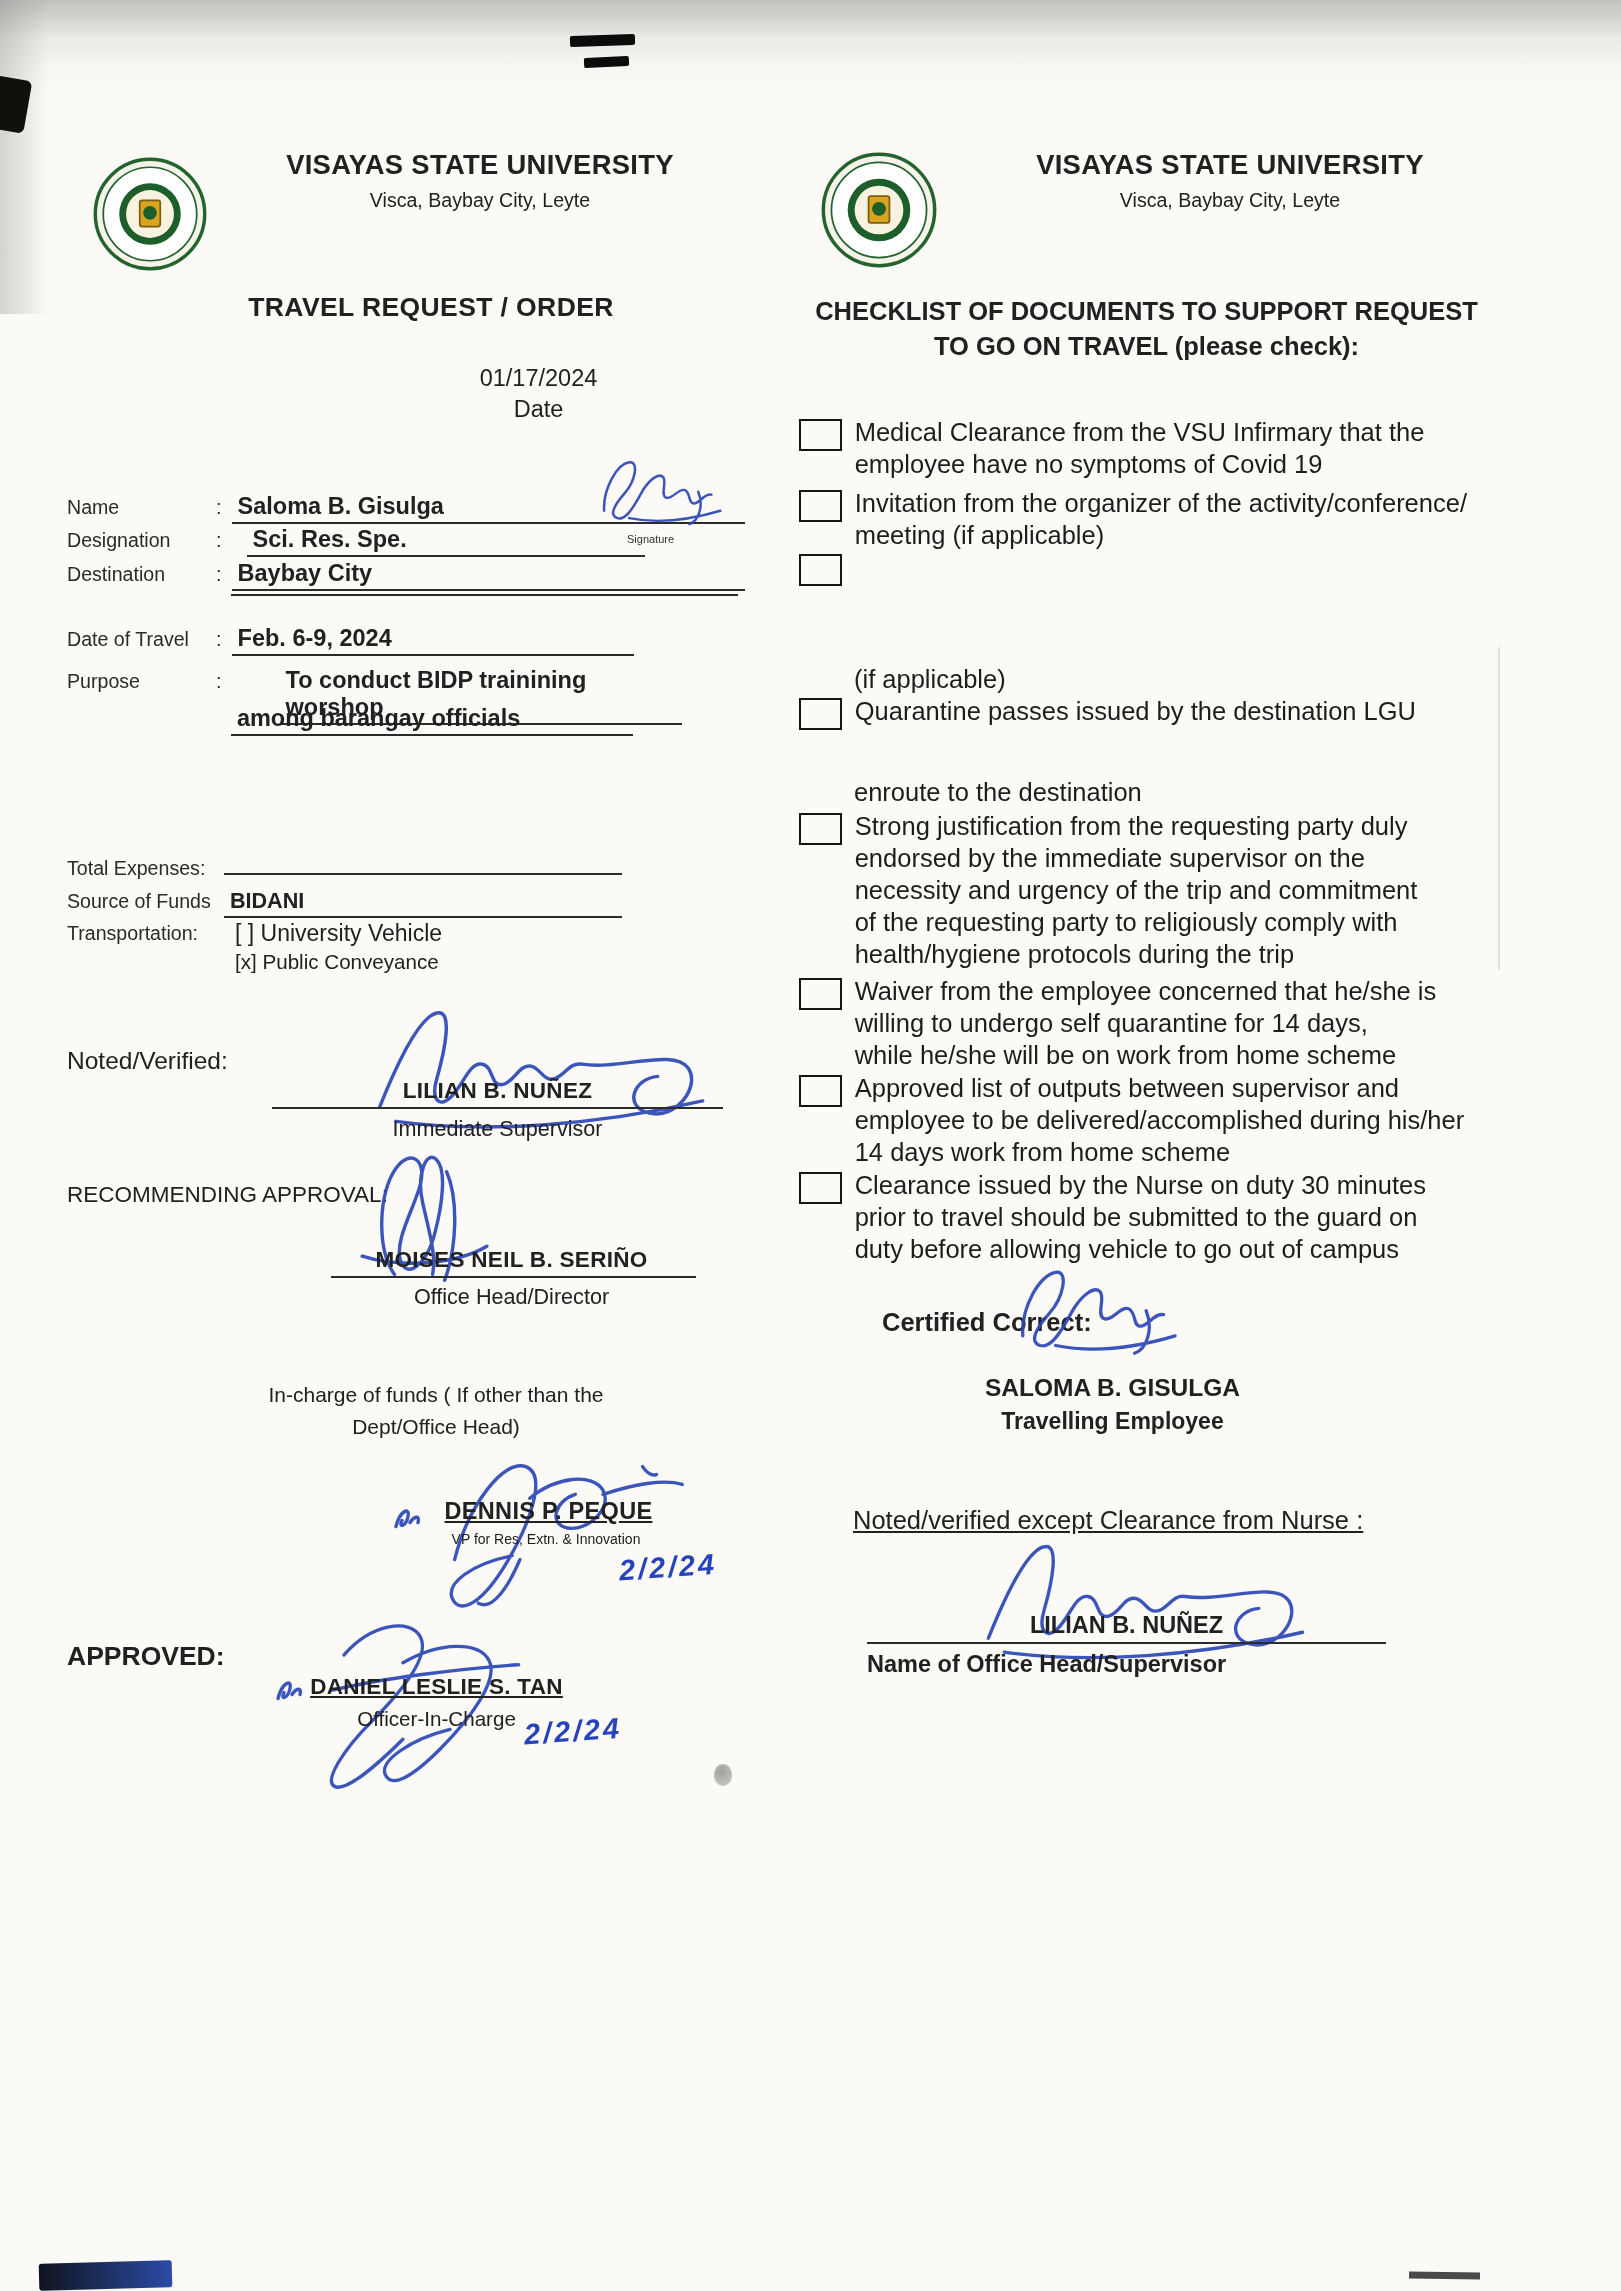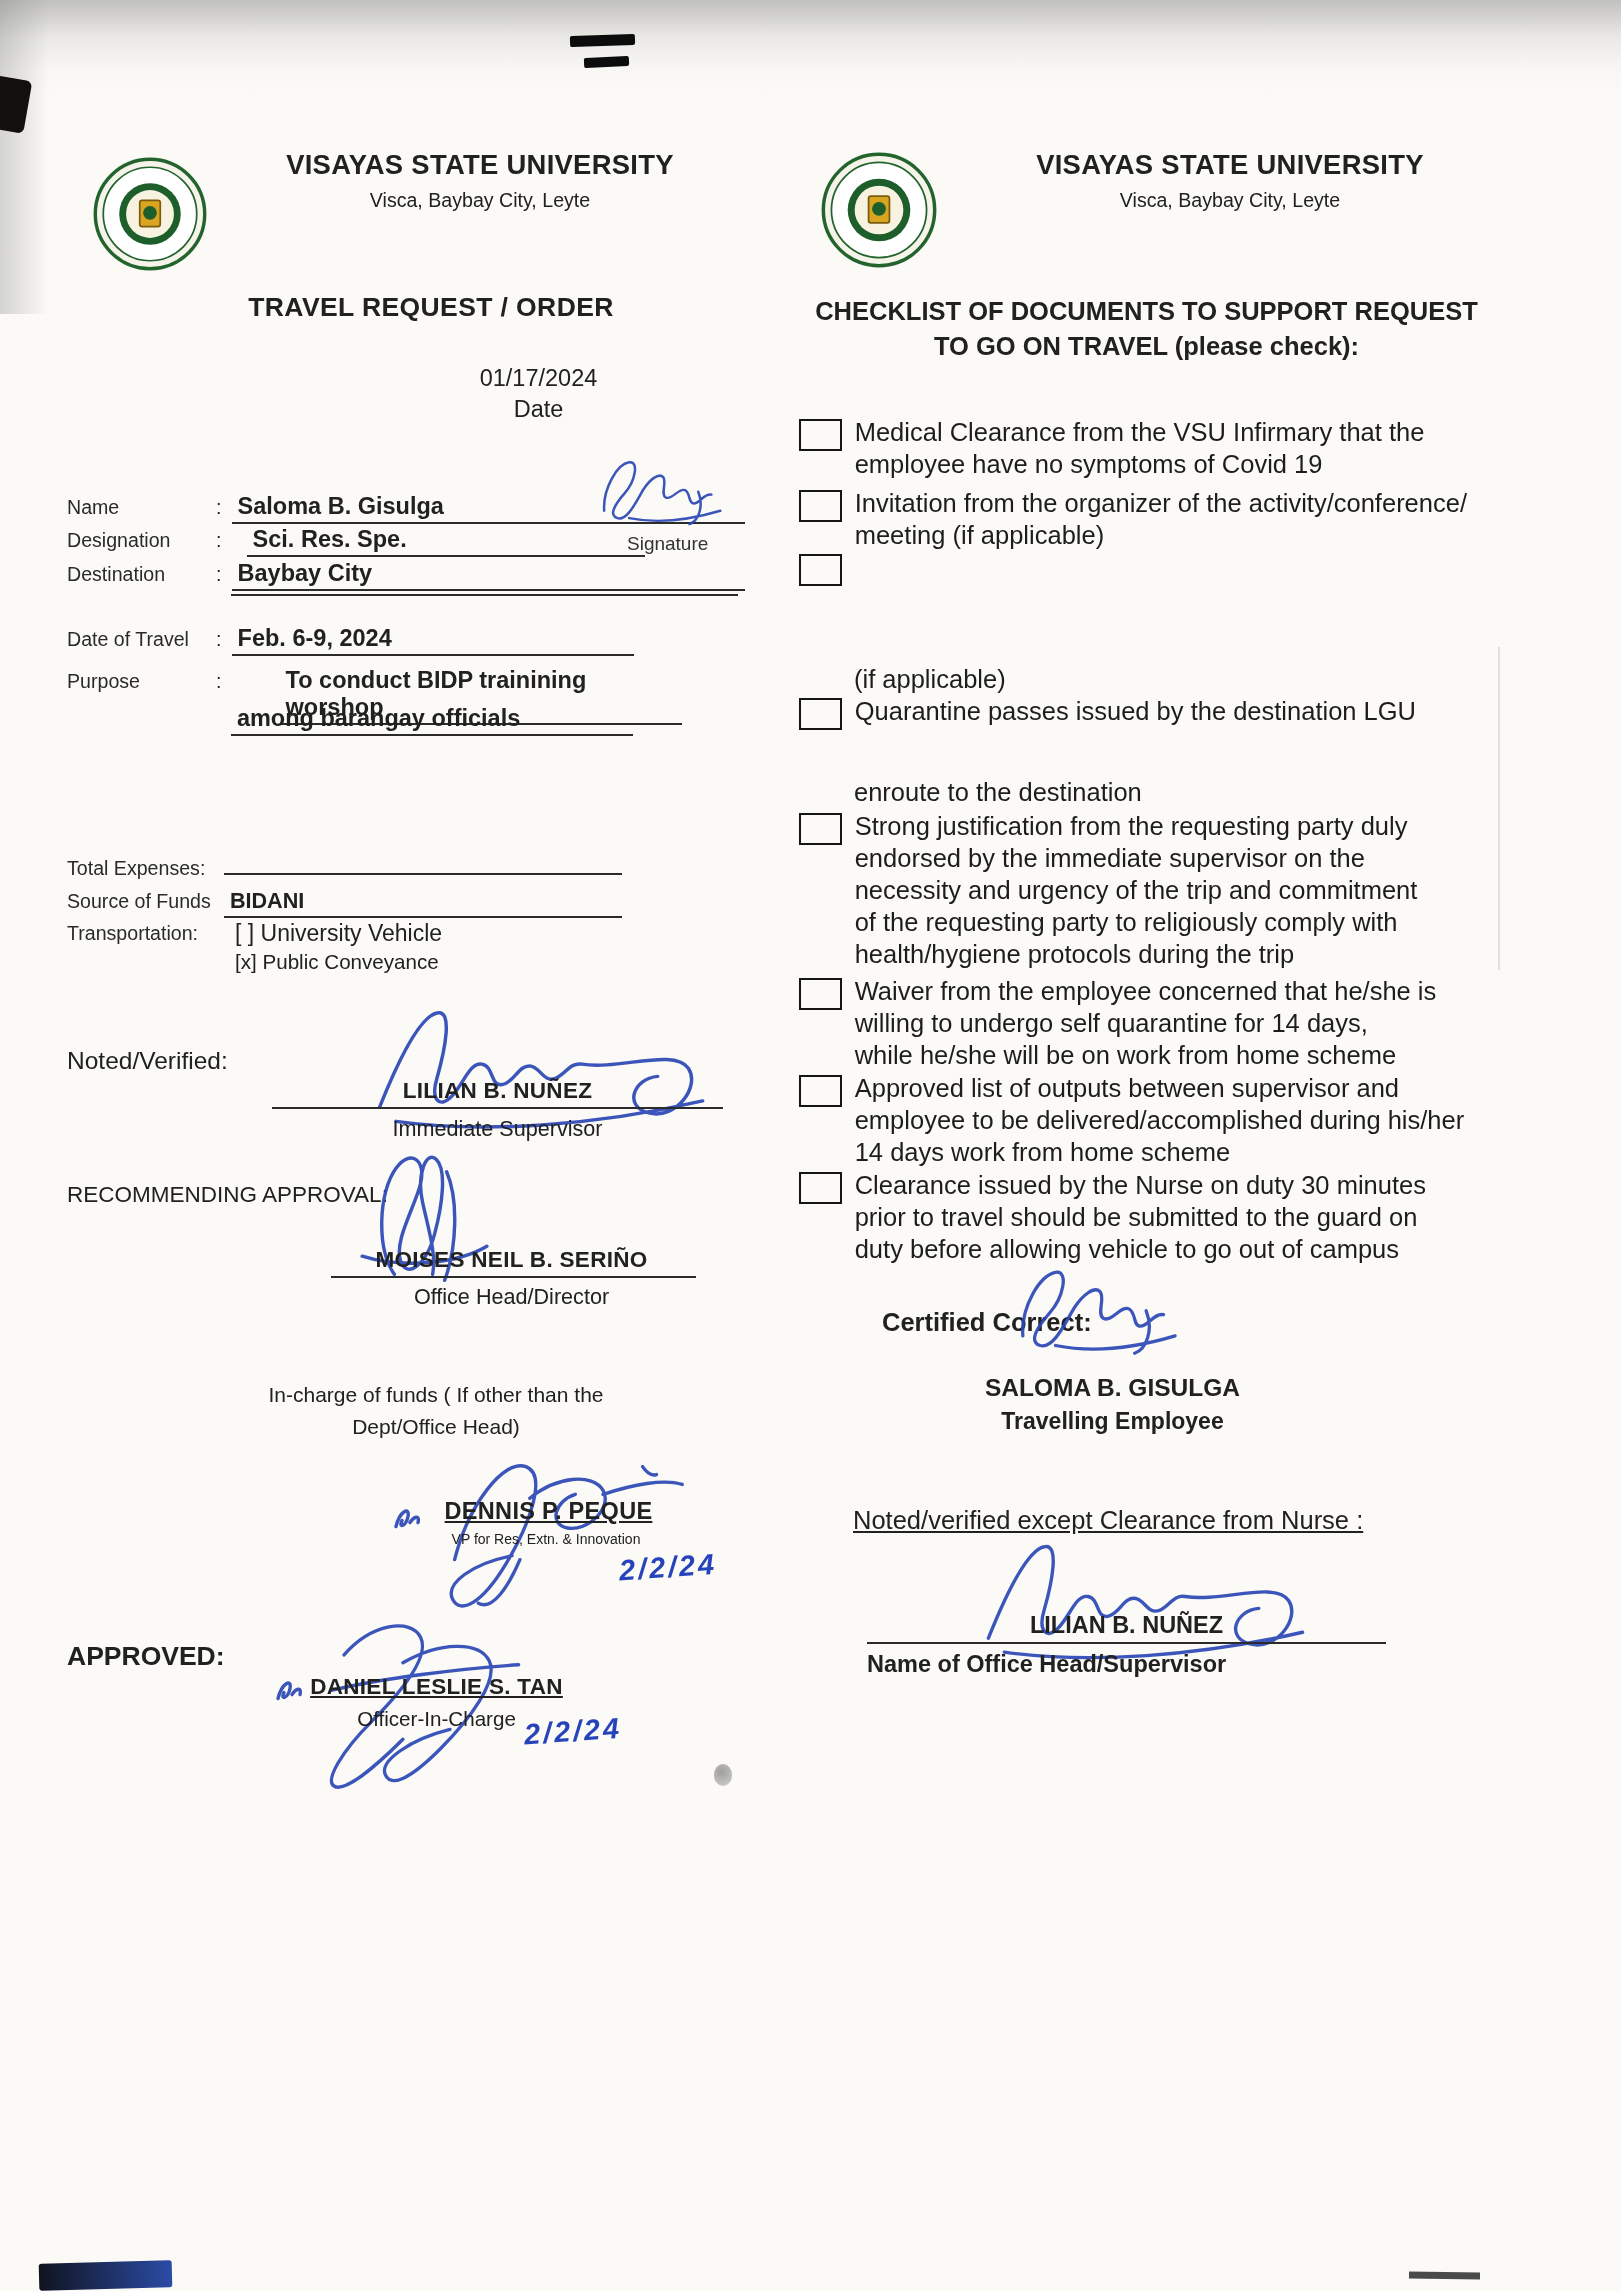--- a/index.html
+++ b/index.html
@@ -75,21 +75,21 @@
   </div>
   <svg class="sig" style="left:588px;top:443px;width:147px;height:90px;" viewBox="0 0 200 110">
     <path d="M22,86 C20,56 40,22 56,20 C70,18 64,46 50,62 C36,78 28,92 40,96 C54,100 66,72 76,56 C84,44 96,34 102,40 C108,46 98,64 106,68 C114,72 124,54 132,58 C140,62 136,76 144,76 C152,76 158,62 168,64 M56,96 C96,104 140,98 180,86 M150,60 C158,80 150,100 138,104"></path>
   </svg>
 
   <div class="row" style="left:67px;top:526px;">
     <span class="flabel">Designation</span>
     <span class="fcolon">:</span>
     <span class="fvalue" style="width:392px;margin-left:15px;">Sci. Res. Spe.</span>
   </div>
-  <div class="abs" style="left:627px;top:533px;font-size:19px;color:#333;">Signature</div>
+  <div class="abs" style="left:627px;top:533px;font-size:11px;color:#333;">Signature</div>
 
   <div class="row" style="left:67px;top:560px;">
     <span class="flabel">Destination</span>
     <span class="fcolon">:</span>
     <span class="fvalue" style="width:507px;">Baybay City</span>
   </div>
 
   <div class="plainline" style="left:231px;top:594px;width:507px;"></div>
 
   <div class="row" style="left:67px;top:625px;">

